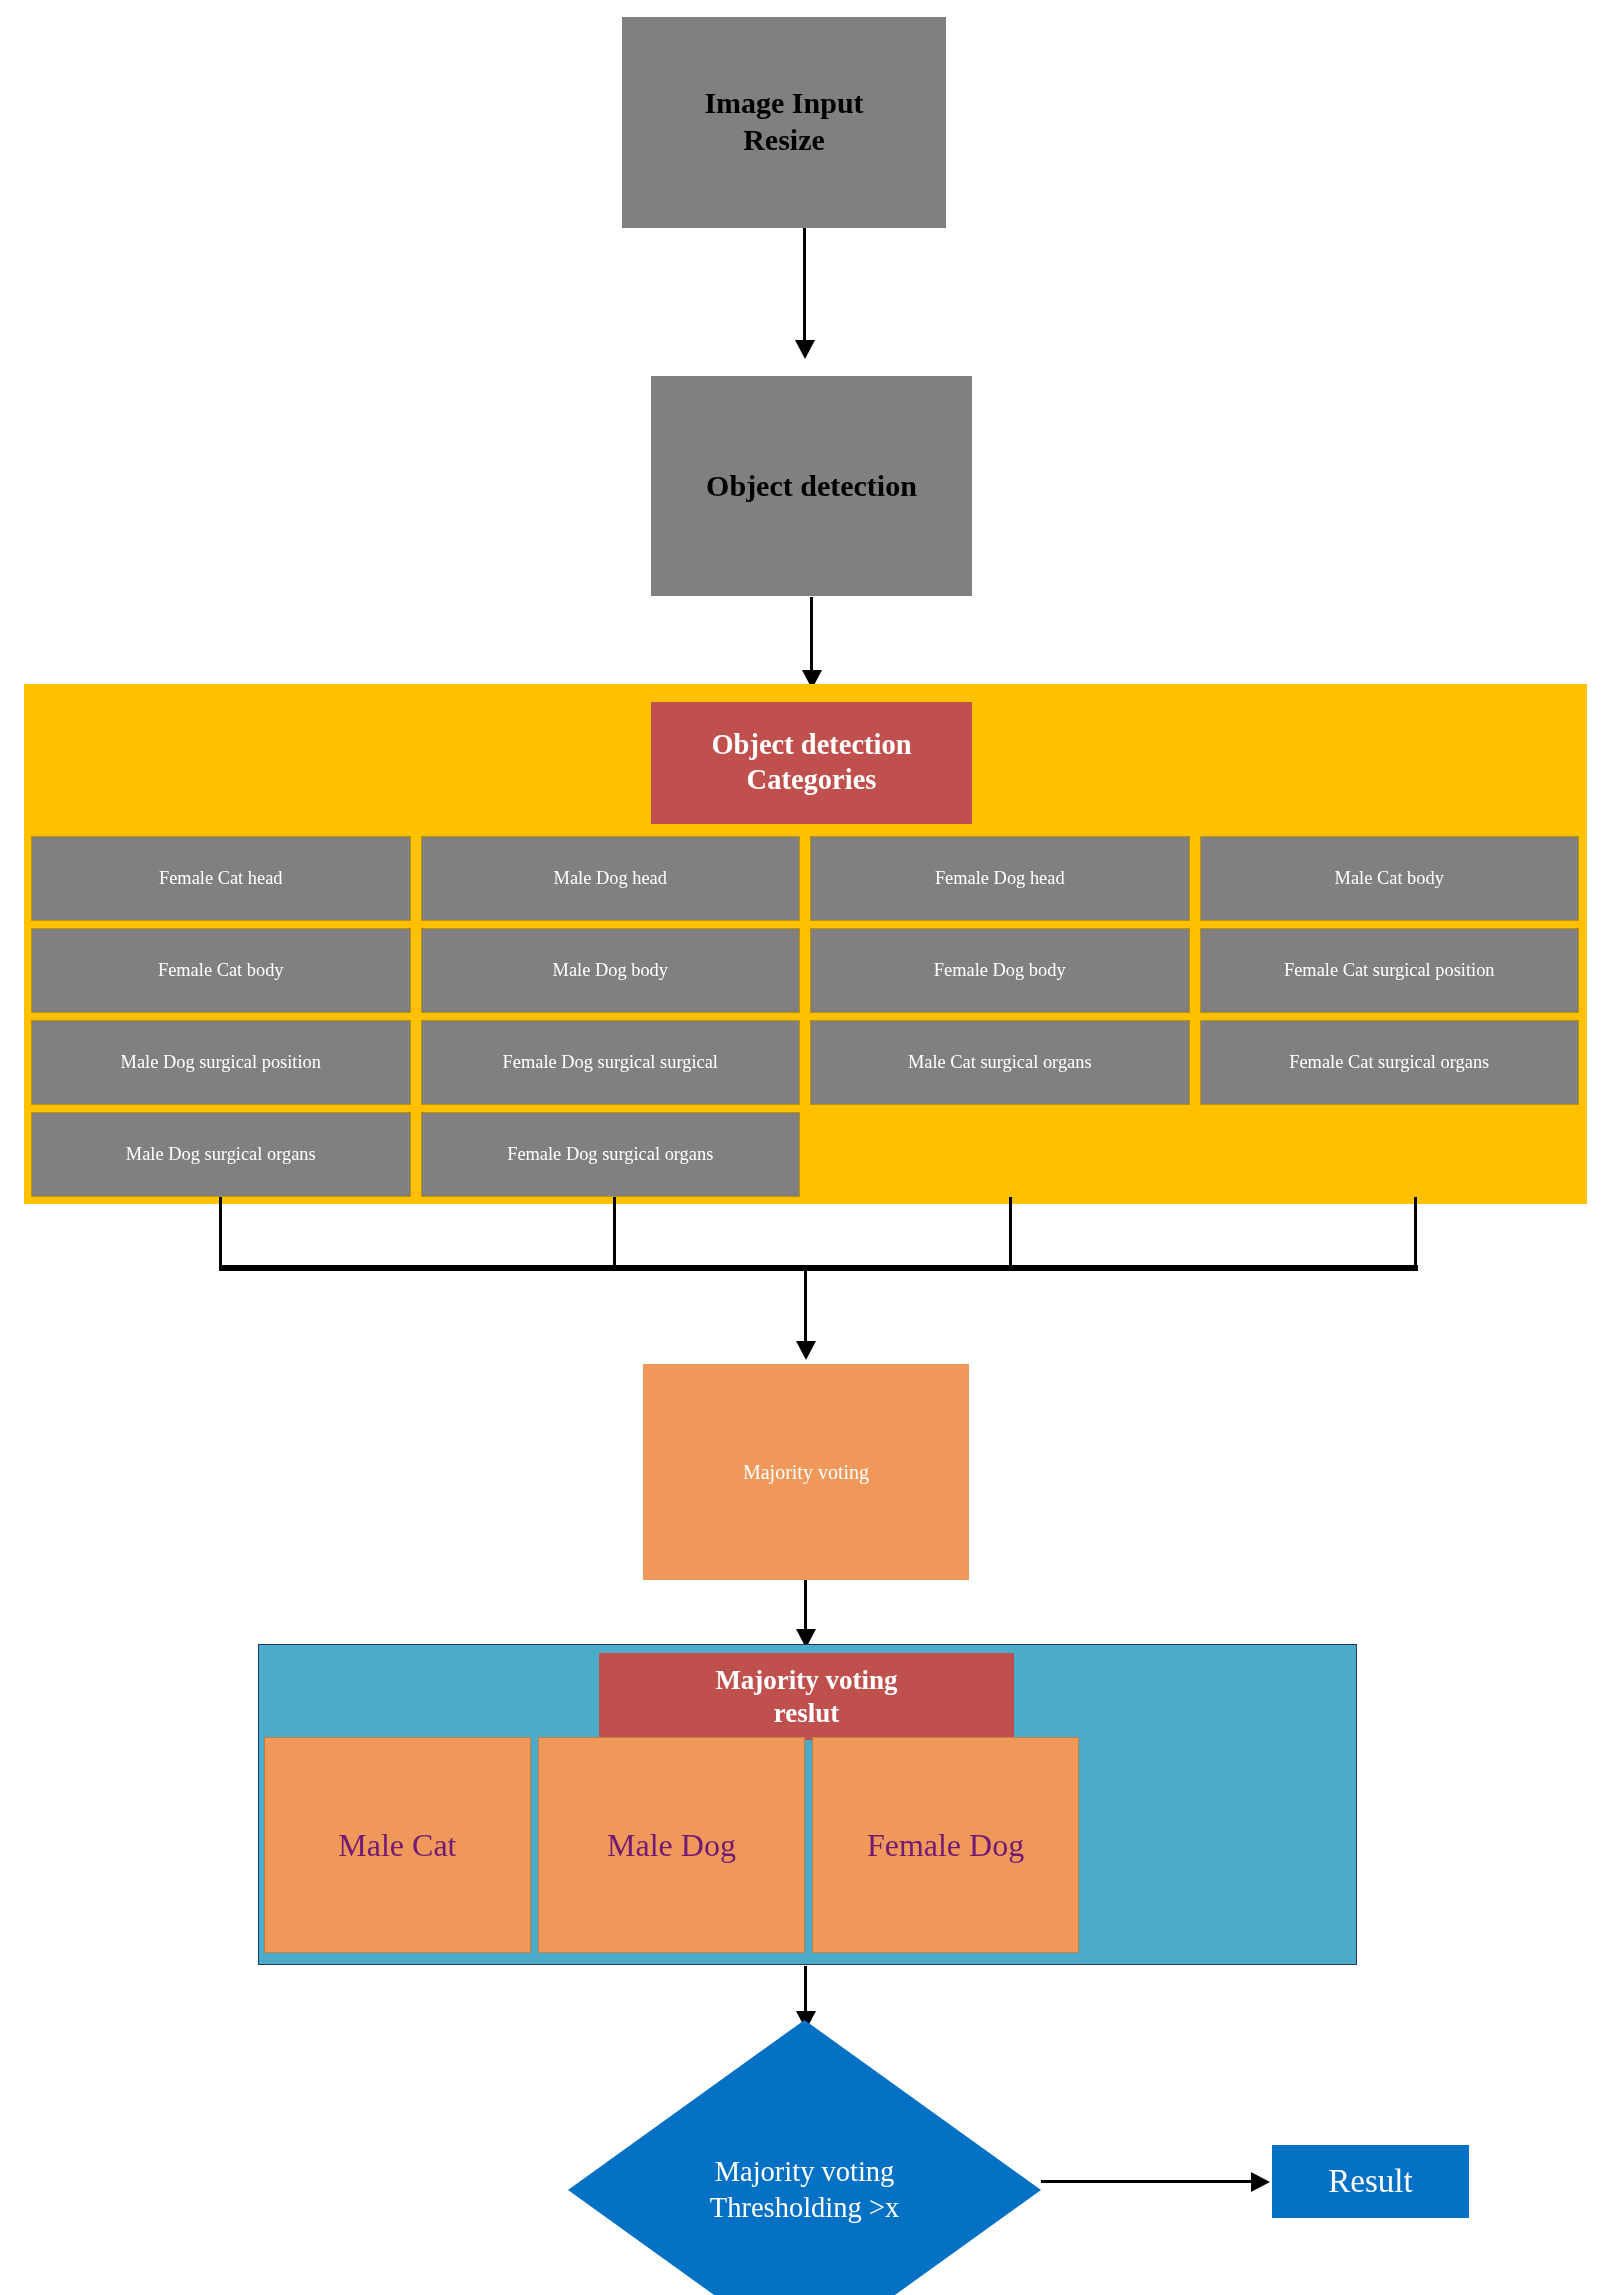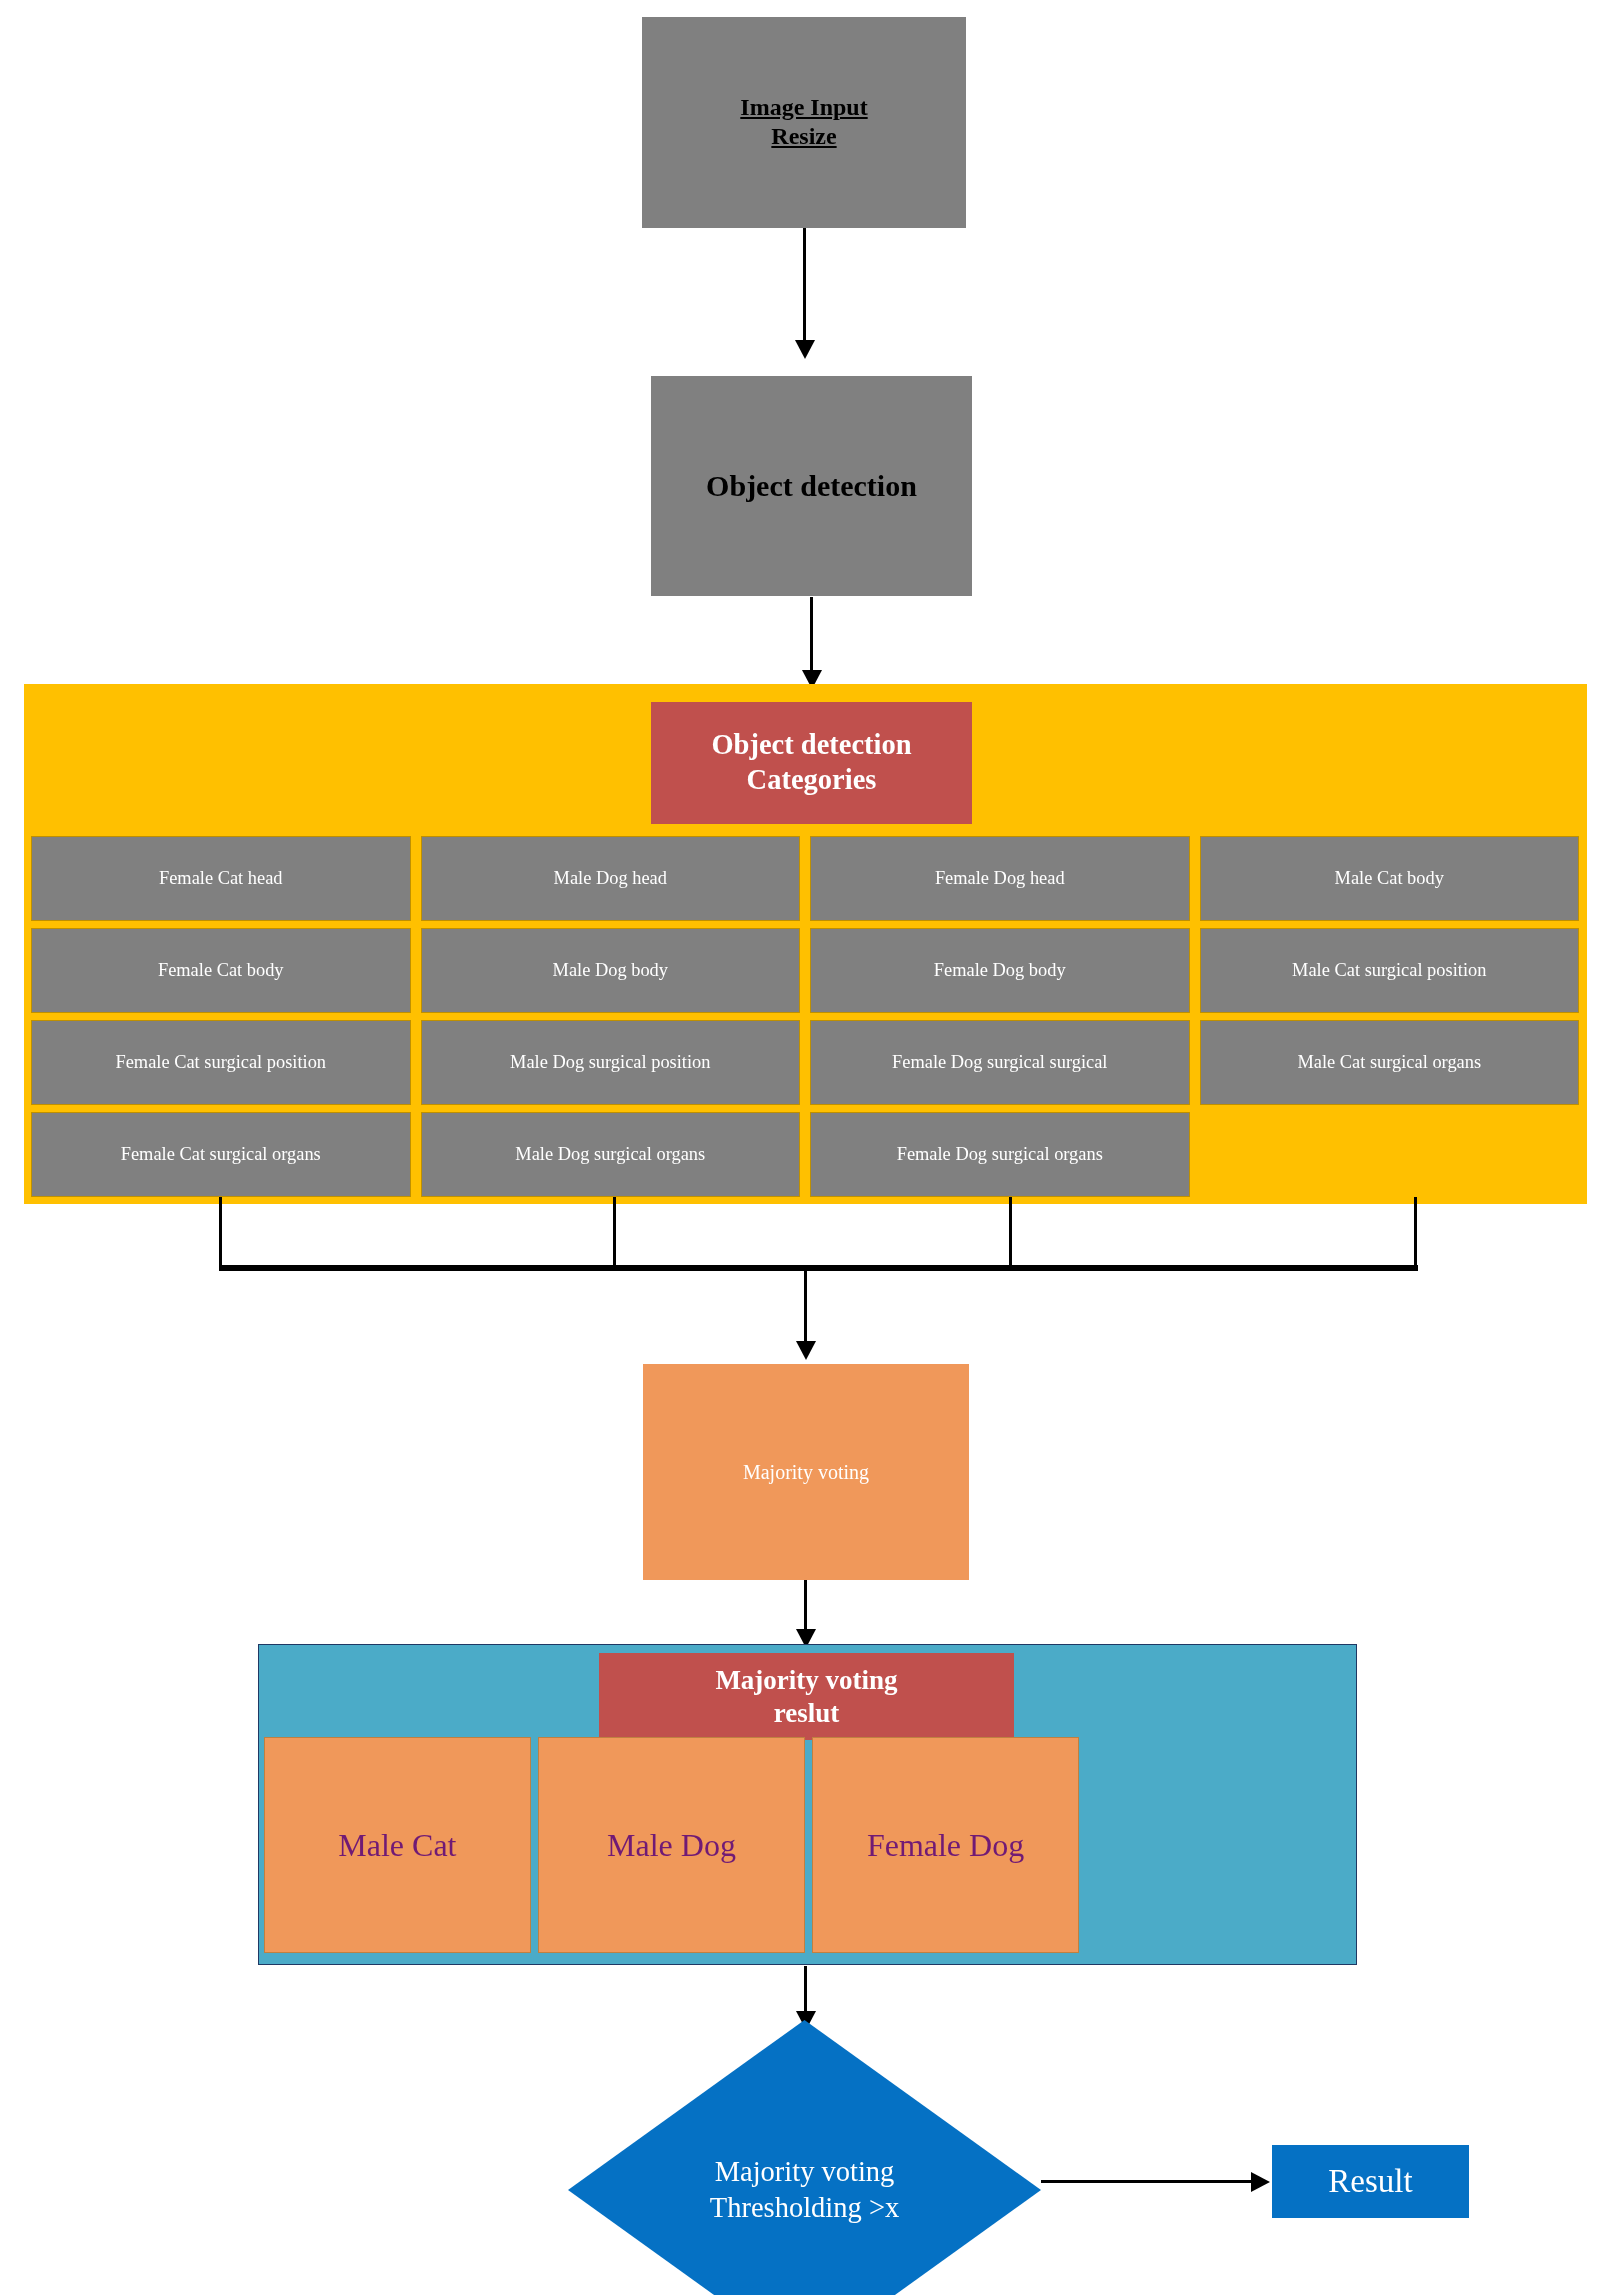--- a/index.html
+++ b/index.html
@@ -207,21 +207,21 @@
     border-top: 10px solid transparent;
     border-bottom: 10px solid transparent;
     border-left: 19px solid #000000;
   }
 </style>
 </head>
 <body>
 
 <div id="page">
 
-  <div class="node gray-box" id="image-input-box" style="left:642px; top:16.5px; width:324px; height:211px; font-size:24px;text-decoration:underline;">
+  <div class="node gray-box" id="image-input-box" style="left:622px; top:16.5px; width:324px; height:211px; font-size:30px;">
     <div>
       <div>Image Input</div>
       <div>Resize</div>
     </div>
   </div>
 
   <div class="vline" style="left:803px; top:228px; height:124px;"></div>
   <div class="arrow-down" style="left:795px; top:340px;"></div>
 
   <div class="node gray-box" id="object-detection-box" style="left:651px; top:376px; width:321px; height:220px; font-size:30px;">
@@ -243,21 +243,20 @@
   <div id="cat-grid">
     <div class="cat-cell">Female Cat head</div>
     <div class="cat-cell">Male Dog head</div>
     <div class="cat-cell">Female Dog head</div>
 
     <div class="cat-cell">Male Cat body</div>
     <div class="cat-cell">Female Cat body</div>
     <div class="cat-cell">Male Dog body</div>
     <div class="cat-cell">Female Dog body</div>
 
-    <div class="cat-cell">Male Cat surgical position</div>
     <div class="cat-cell">Female Cat surgical position</div>
     <div class="cat-cell">Male Dog surgical position</div>
     <div class="cat-cell">Female Dog surgical surgical</div>
 
     <div class="cat-cell">Male Cat surgical organs</div>
     <div class="cat-cell">Female Cat surgical organs</div>
     <div class="cat-cell">Male Dog surgical organs</div>
     <div class="cat-cell">Female Dog surgical organs</div>
   </div>
 

